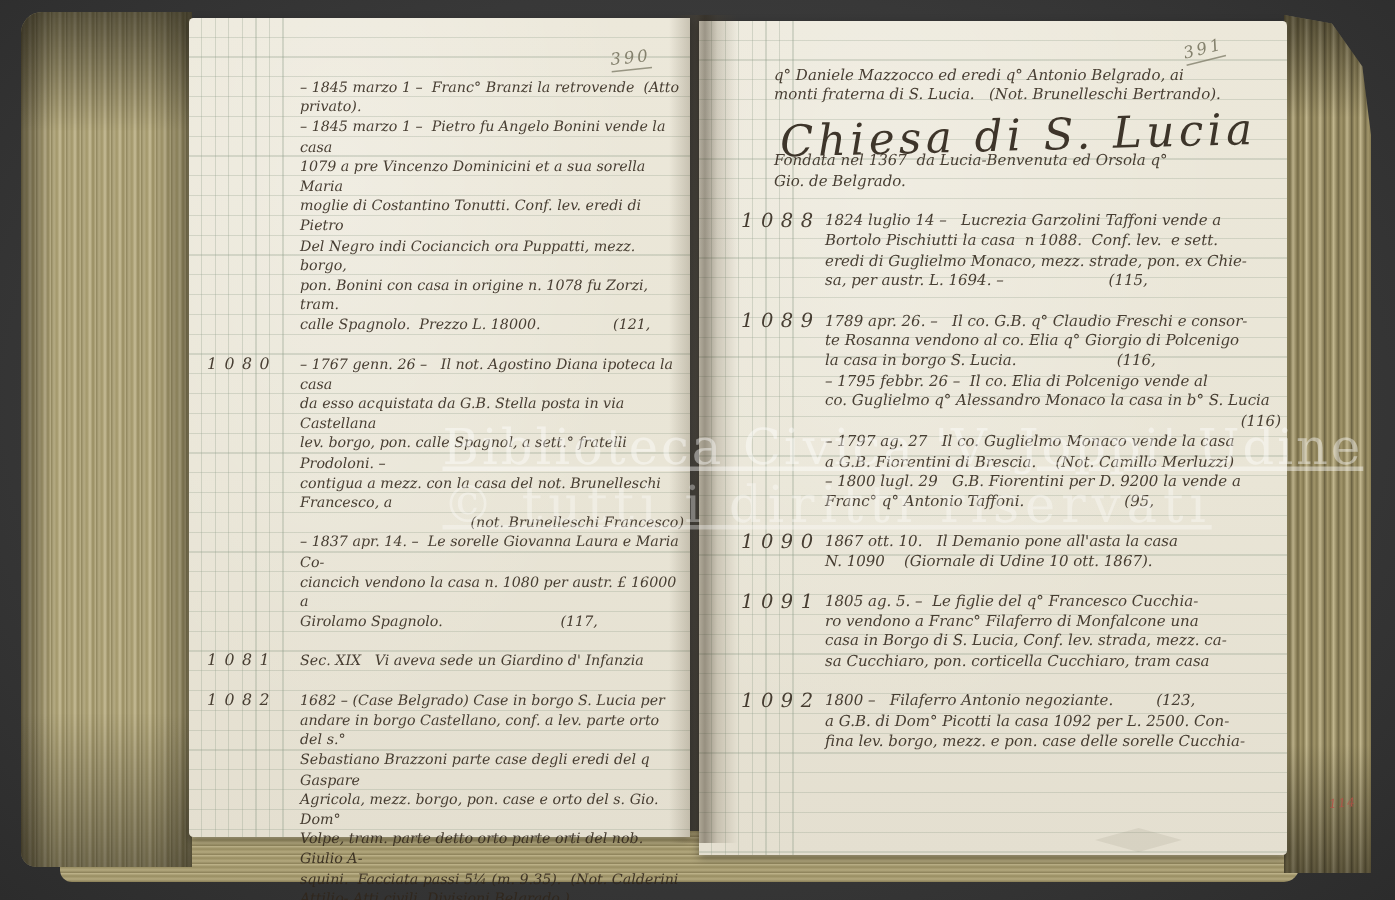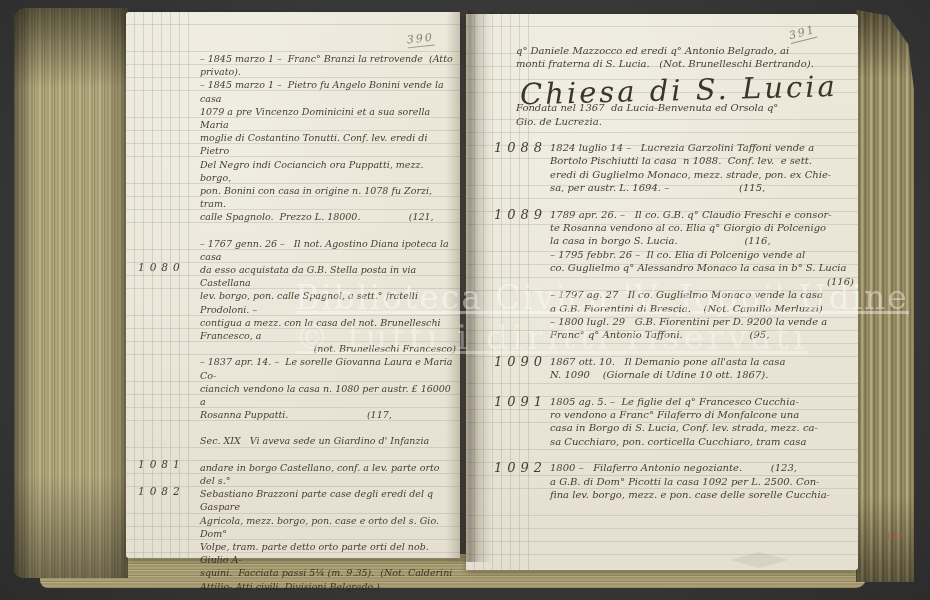--- a/index.html
+++ b/index.html
@@ -56,21 +56,21 @@
 
   
   .content{position:absolute;left:0;right:4px;color:rgba(48,38,26,.88);
     font-style:italic;}
   .page-left .content{top:40px;font-size:9.5px;line-height:13.2px;}
   .page-right .content{top:30px;font-size:10px;line-height:13.4px;}
   .entry{position:relative;margin-bottom:13px;}
   .page-left .entry{padding-left:74px;}
   .page-right .entry{padding-left:84px;}
   .page-right .para{padding-left:50px;}
-  .page-left .entry .num{position:absolute;left:12px;top:0;letter-spacing:5px;font-size:10.5px;margin-top:24px;}
+  .page-left .entry .num{position:absolute;left:12px;top:0;letter-spacing:5px;font-size:10.5px;}
   .page-right .entry .num{position:absolute;left:28px;top:0;letter-spacing:5px;font-size:13px;}
   .line{white-space:pre-wrap;width:100%;}
   .heading{font-size:29px;letter-spacing:3px;margin:6px 0 4px 54px;
     transform:rotate(-1.5deg);color:rgba(42,33,22,.9);font-style:italic;}
 
   
   .pencil{position:absolute;font-style:italic;font-size:11px;letter-spacing:2px;
     color:#84816d;border-bottom:1px solid rgba(130,128,108,.8);padding-bottom:1px;z-index:4;}
   .pencil.left{right:26px;top:20px;transform:rotate(-6deg);}
   .pencil.right{right:42px;top:12px;transform:rotate(-14deg);}
@@ -113,28 +113,29 @@
         </div>
         <div class="entry">
           <div class="num">1080</div>
           <div class="line">– 1767 genn. 26 –   Il not. Agostino Diana ipoteca la casa</div>
           <div class="line">da esso acquistata da G.B. Stella posta in via Castellana</div>
           <div class="line">lev. borgo, pon. calle Spagnol, a sett.° fratelli Prodoloni. –</div>
           <div class="line">contigua a mezz. con la casa del not. Brunelleschi Francesco, a</div>
           <div class="line" style="text-align: right;">(not. Brunelleschi Francesco)</div>
           <div class="line">– 1837 apr. 14. –  Le sorelle Giovanna Laura e Maria Co-</div>
           <div class="line">ciancich vendono la casa n. 1080 per austr. £ 16000 a</div>
-          <div class="line">Rosanna Puppatti.                          (117,</div>
+          <div class="line">Girolamo Spagnolo.                          (117,</div>
         </div>
         <div class="entry">
           <div class="num">1081</div>
           <div class="line">Sec. XIX   Vi aveva sede un Giardino d' Infanzia</div>
         </div>
         <div class="entry">
           <div class="num">1082</div>
+          <div class="line">1682 – (Case Belgrado) Case in borgo S. Lucia per</div>
           <div class="line">andare in borgo Castellano, conf. a lev. parte orto del s.°</div>
           <div class="line">Sebastiano Brazzoni parte case degli eredi del q Gaspare</div>
           <div class="line">Agricola, mezz. borgo, pon. case e orto del s. Gio. Dom°</div>
           <div class="line">Volpe, tram. parte detto orto parte orti del nob. Giulio A-</div>
           <div class="line">squini.  Facciata passi 5¼ (m. 9.35).  (Not. Calderini</div>
           <div class="line">Attilio- Atti civili. Divisioni Belgrado.)</div>
         </div>
       </div>
   </div>
 
@@ -143,21 +144,21 @@
     <div class="margin-grid"></div>
     <div class="pencil right">391</div>
     <div class="content" id="right-content">
         <div class="entry para">
           <div class="line">q° Daniele Mazzocco ed eredi q° Antonio Belgrado, ai</div>
           <div class="line">monti fraterna di S. Lucia.   (Not. Brunelleschi Bertrando).</div>
         </div>
         <div class="heading">Chiesa  di  S. Lucia</div>
         <div class="entry para">
           <div class="line">Fondata nel 1367  da Lucia-Benvenuta ed Orsola q°</div>
-          <div class="line">Gio. de Lucrezia.</div>
+          <div class="line">Gio. de Belgrado.</div>
         </div>
         <div class="entry">
           <div class="num">1088</div>
           <div class="line">1824 luglio 14 –   Lucrezia Garzolini Taffoni vende a</div>
           <div class="line">Bortolo Pischiutti la casa  n 1088.  Conf. lev.  e sett.</div>
           <div class="line">eredi di Guglielmo Monaco, mezz. strade, pon. ex Chie-</div>
           <div class="line">sa, per austr. L. 1694. –                      (115,</div>
         </div>
         <div class="entry">
           <div class="num">1089</div>

